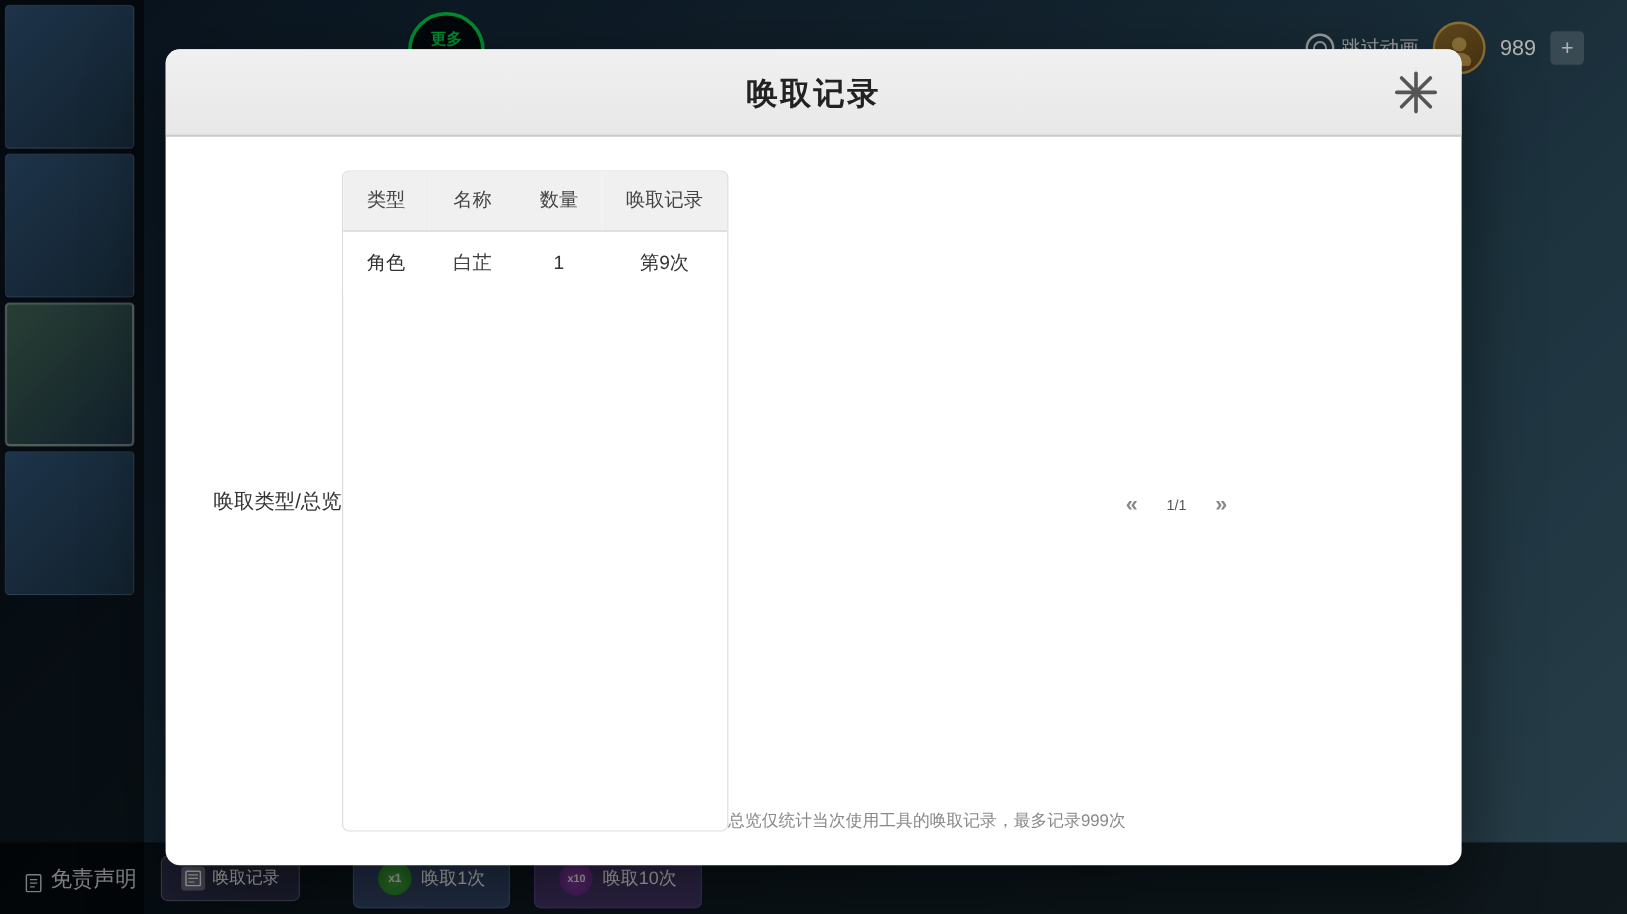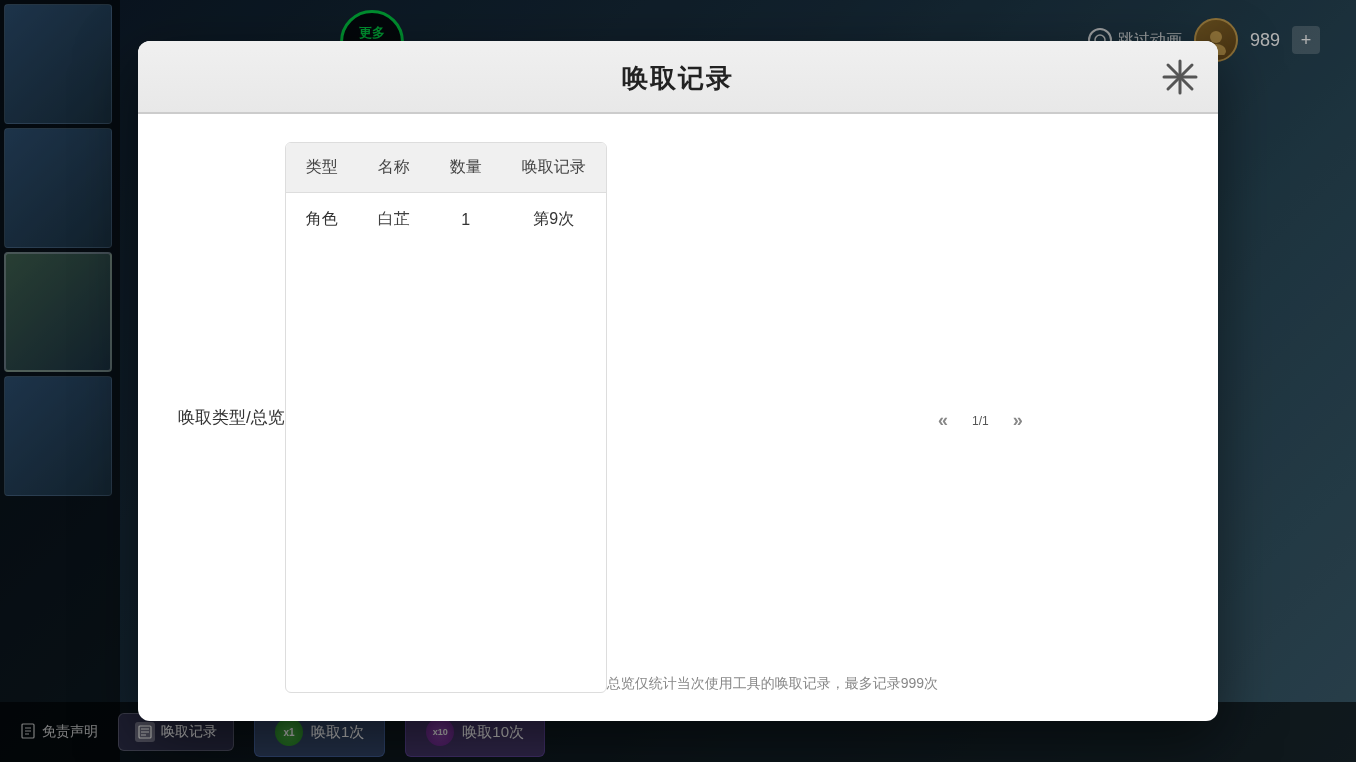--- a/index.html
+++ b/index.html
@@ -147,24 +147,24 @@
       height: 60px;
       background: rgba(0,0,0,0.6);
       display: flex;
       align-items: center;
       gap: 20px;
       padding: 0 20px;
     }
 
     .disclaimer {
       display: flex;
-      align-items: flex-start;
+      align-items: flex-end;
       gap: 6px;
       color: rgba(255,255,255,0.7);
-      font-size: 14px;
+      font-size: 18px;
       cursor: pointer;
     }
 
     .bottom-btn {
       display: flex;
       align-items: center;
       gap: 6px;
       background: rgba(50,50,80,0.8);
       border: 1px solid rgba(255,255,255,0.2);
       border-radius: 6px;
@@ -192,20 +192,21 @@
       padding: 10px 20px;
       border-radius: 6px;
       color: #fff;
       font-size: 15px;
       cursor: pointer;
     }
 
     .summon-x1 {
       background: rgba(60,80,120,0.8);
       border: 1px solid rgba(100,150,255,0.3);
+      margin-left: 24px;
     }
 
     .summon-x10 {
       background: rgba(80,60,120,0.8);
       border: 1px solid rgba(150,100,255,0.3);
     }
 
     .coin-icon {
       width: 28px;
       height: 28px;

